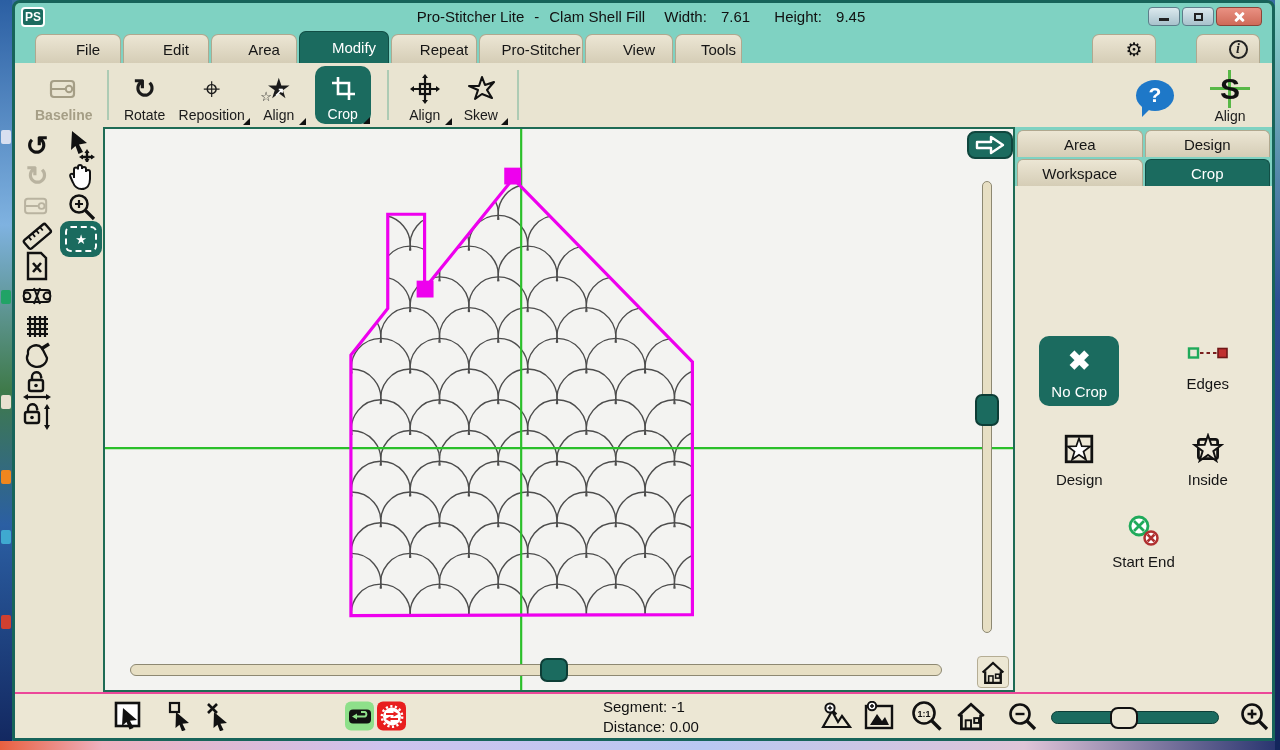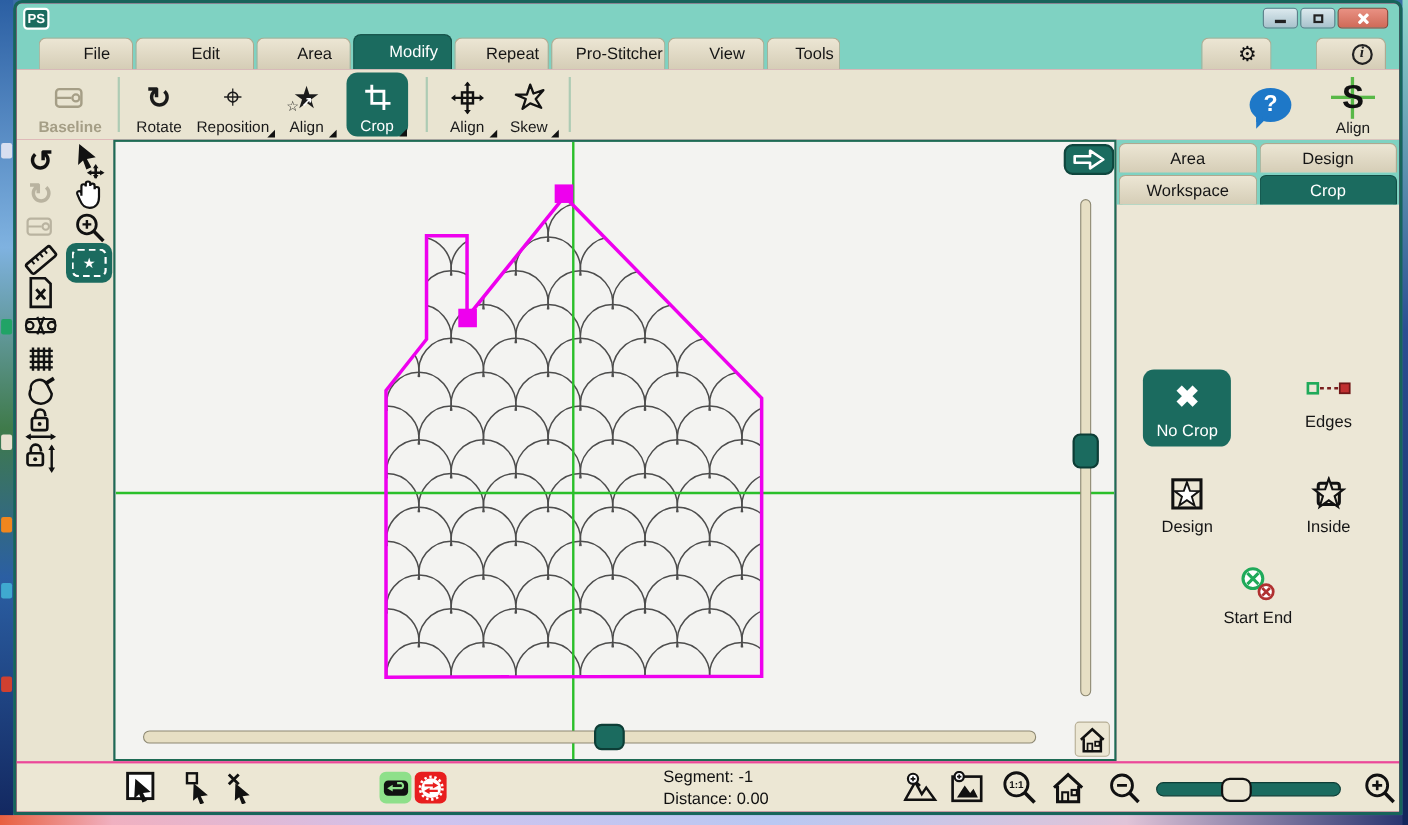--- a/index.html
+++ b/index.html
@@ -10,21 +10,21 @@
   .desktop-left { position:absolute; left:0; top:0; width:12px; height:750px;
     background:linear-gradient(180deg,#2b5fa3,#7fb2e0 30%,#3f7a4a 52%,#2b5fa3 70%,#12265e); }
   .desktop-left .dicon { position:absolute; left:1px; width:10px; height:14px; border-radius:2px; }
   .desktop-bottom { position:absolute; left:0; top:741px; width:1280px; height:9px;
     background:linear-gradient(90deg,#e86040,#f0b0c0 8%,#cfc3ee 30%,#b9c8f2 55%,#e0c4d8 80%,#26336e); }
   .desktop-right { position:absolute; left:1275px; top:0; width:5px; height:750px;
     background:linear-gradient(180deg,#8fd8cc 0%,#2b4f92 40%,#13265c 90%); }
 
   
   .window { position:absolute; left:12px; top:0; width:1263px; height:741px;
-    border:3px solid #17645a; border-radius:8px 8px 2px 2px; background:#be185d; overflow:hidden;
+    border:3px solid #17645a; border-radius:8px 8px 2px 2px; background:#4d7c0f; overflow:hidden;
     display:flex; flex-direction:column; }
 
   
   .titlebar { height:27px; background:#7fd2c2; display:flex; align-items:center; position:relative; flex:0 0 auto; }
   .ps-badge { margin-left:6px; width:24px; height:20px; background:#1b6b5f; border:2px solid #fff;
     border-radius:4px; color:#fff; font-size:12px; font-weight:bold; display:flex; align-items:center; justify-content:center; }
   .title-text { position:absolute; left:0; right:0; text-align:center; font-size:15px; color:#111; }
   .title-text span { margin:0 5px; }
   .wincontrols { margin-left:auto; display:flex; gap:2px; margin-right:10px; z-index:2; }
   .winbtn { width:32px; height:19px; border:1px solid #5d7d8a; border-radius:4px;
@@ -150,38 +150,43 @@
 </div>
 <div class="desktop-bottom"></div>
 <div class="desktop-right"></div>
 
 <div class="window">
 
   <div class="titlebar">
     <div class="ps-badge">
         <span>PS</span>
       </div>
+    <div class="title-text">
+      <span>Pro-Stitcher Lite</span><span>-</span><span>Clam Shell Fill</span>
+      <span><span>Width:</span> <span>7.61</span></span>
+      <span><span>Height:</span> <span>9.45</span></span>
+    </div>
     <div class="wincontrols">
       <div class="winbtn">
           <span class="g-min"></span>
         </div>
       <div class="winbtn">
           <span class="g-max"></span>
         </div>
       <div class="winbtn close">
           <span class="g-x"></span>
         </div>
     </div>
   </div>
 
   <div class="menurow">
     <div class="tab" style="width:86px">
         <span>File</span>
       </div>
-    <div class="tab" style="width:108px">
+    <div class="tab" style="width:86px">
         <span>Edit</span>
       </div>
     <div class="tab" style="width:86px">
         <span>Area</span>
       </div>
     <div class="tab sel" style="width:90px">
         <span>Modify</span>
       </div>
     <div class="tab" style="width:86px">
         <span>Repeat</span>

